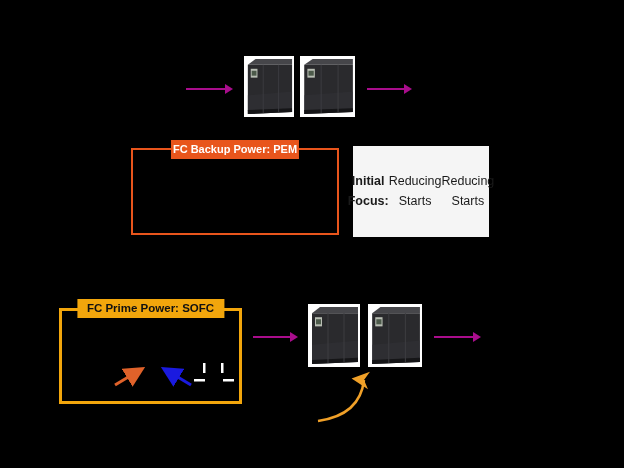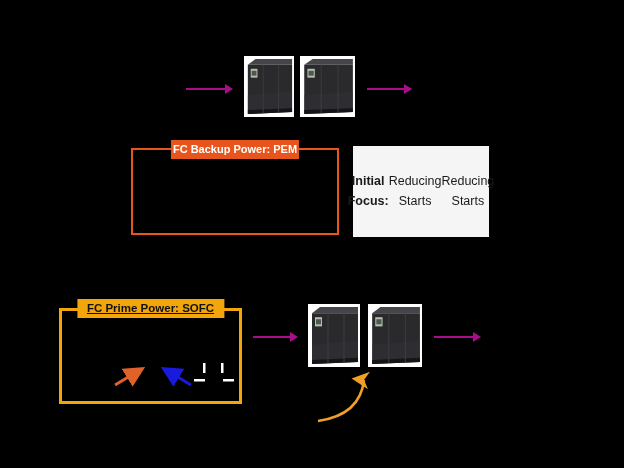--- a/index.html
+++ b/index.html
@@ -46,21 +46,21 @@
 
   
   .sofc-box{
     position:absolute;left:59px;top:308px;width:177px;height:90px;
     border:3px solid var(--sofc-amber,#F2A60C);
   }
   .sofc-label{
     position:absolute;left:50%;top:-12px;transform:translateX(-50%);
     background:var(--sofc-amber,#F2A60C);color:#111111;
     font-size:11.5px;font-weight:bold;white-space:nowrap;
-    padding:3px 10px;line-height:13px;text-decoration:underline;
+    padding:3px 10px;line-height:13px;
   }
   .sofc-inner-svg{position:absolute;left:0;top:0;width:177px;height:90px;overflow:visible;}
 
   .curve-arrow-svg{position:absolute;left:300px;top:368px;width:80px;height:60px;overflow:visible;}
 </style>
 </head>
 <body>
 
 <div class="flow-arrow" style="left:186px;top:88px;width:40px;"></div>
 

